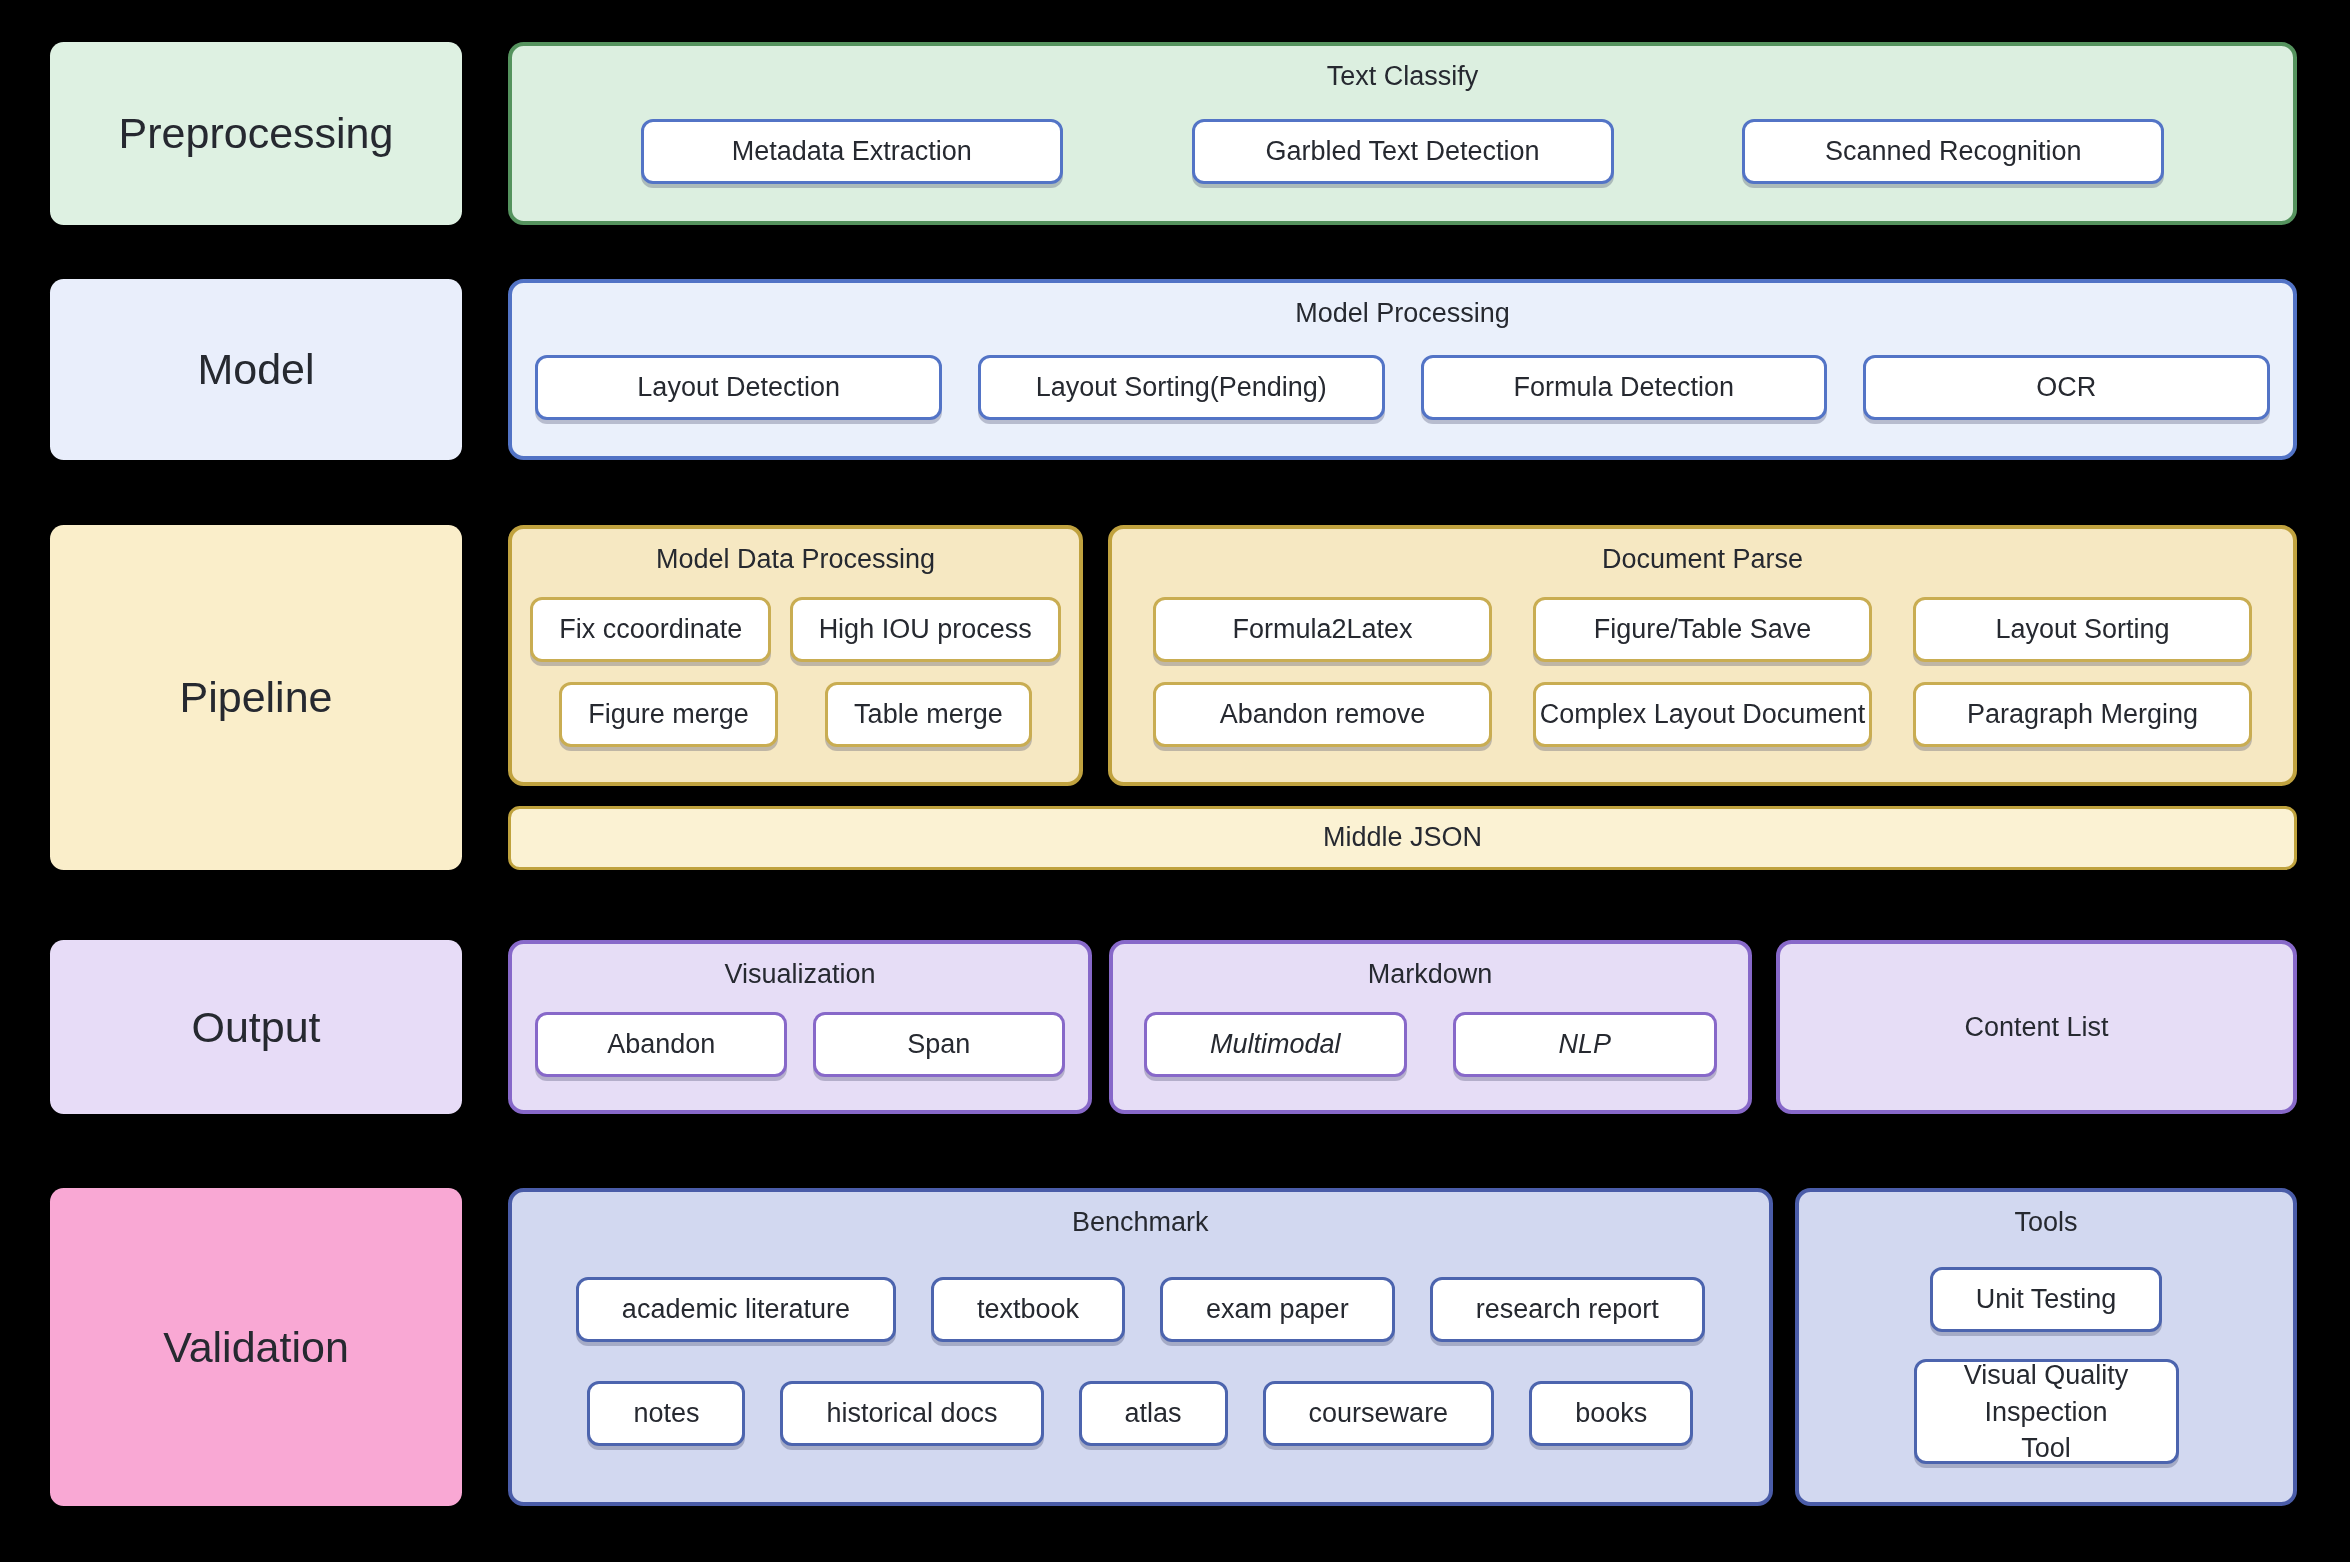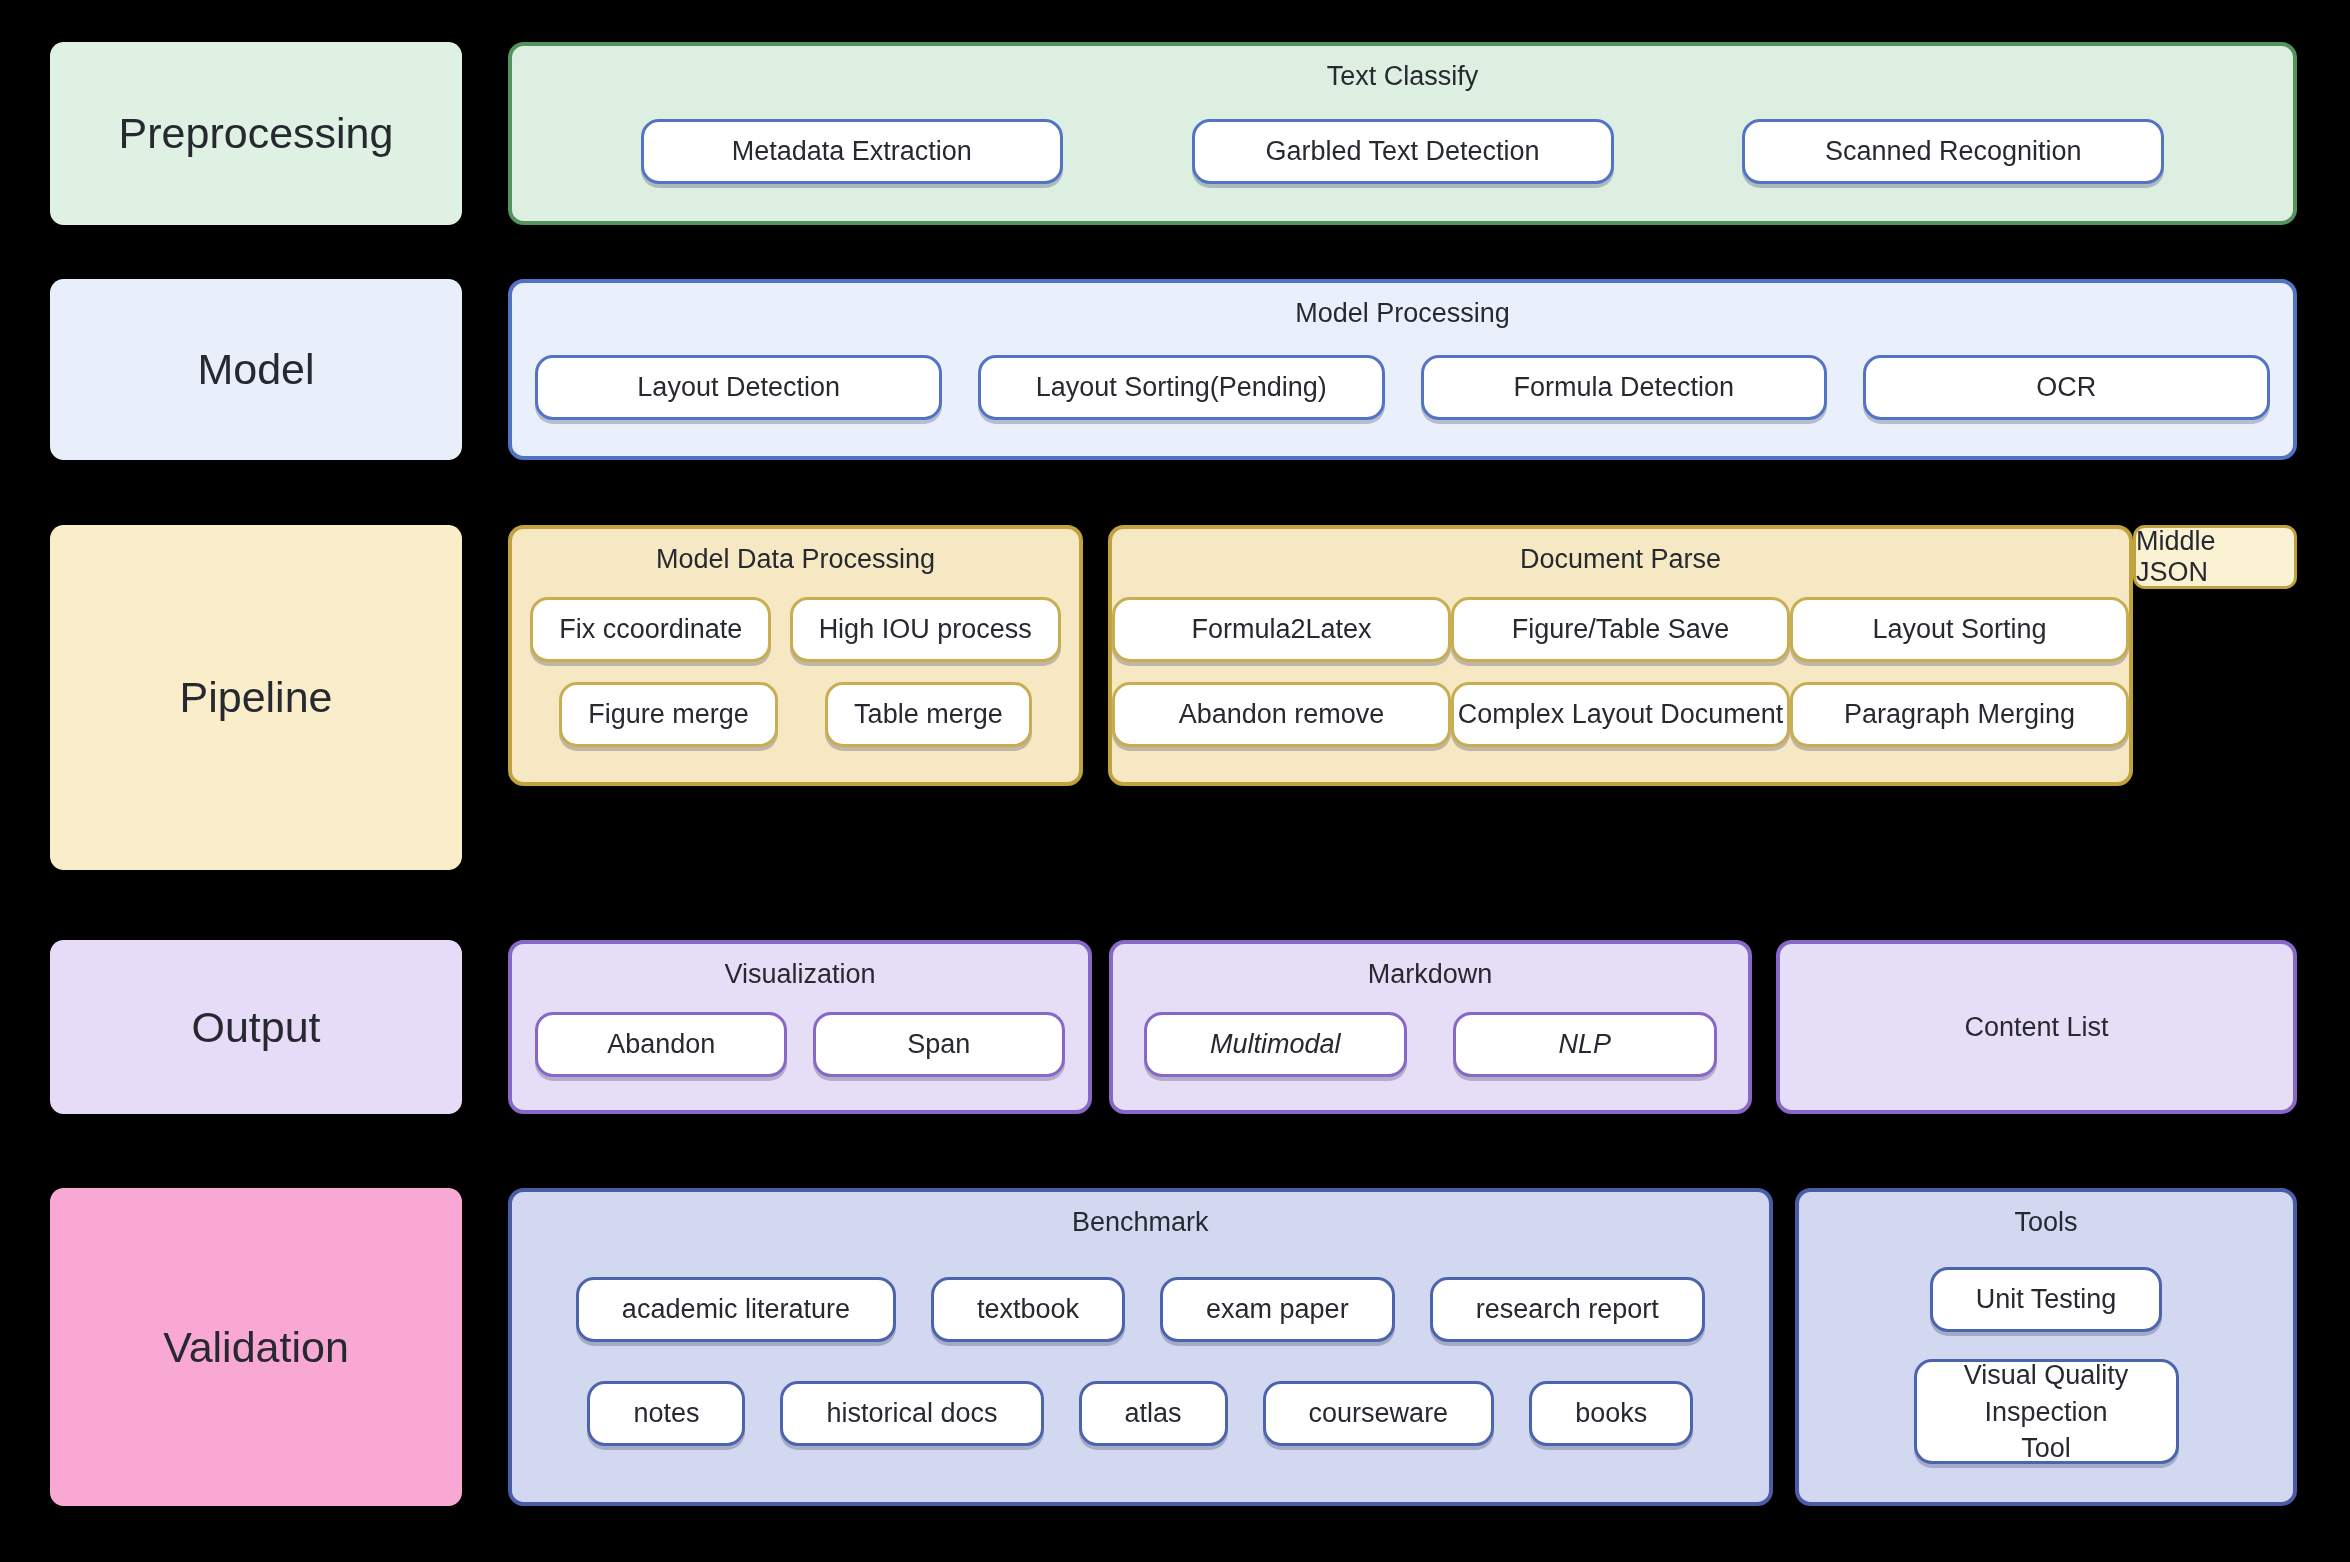--- a/index.html
+++ b/index.html
@@ -42,42 +42,42 @@
   .panel-body { flex: 1; display: flex; align-items: center; min-height: 0; }
   .panel-body-col {
     flex: 1; display: flex; flex-direction: column;
     justify-content: space-evenly; min-height: 0;
   }
   .btn-row { display: flex; align-items: center; }
 
   .btn {
     box-sizing: border-box;
     background: #fff;
-    border: 3.9px solid; border-radius: 18px;
+    border: 3.9px solid; border-radius: 12px;
     height: 65px;
     display: flex; align-items: center; justify-content: center;
     font-size: 27px; white-space: nowrap;
     box-shadow: 0 3.9px 0 rgba(50,55,90,0.28);
   }
 
   
   .label-green  { background: #def1e2; }
   .panel-green  { background: #dcefe0; border-color: #55935e; flex: 1; }
   .r1 .panel-body { justify-content: space-evenly; padding-bottom: 9.8px; }
   .r1 .btn { width: 422px; border-color: #5374c6; }
 
   
   .label-blue  { background: #e9eefb; }
   .panel-blue  { background: #eaf0fb; border-color: #5273c5; flex: 1; }
   .r2 .panel-body { gap: 36px; padding: 0 23.4px 9.8px 23.4px; }
   .r2 .btn { flex: 1; border-color: #5374c6; }
 
   
   .label-yellow { background: #faeeca; }
-  .r3 .row-content { }
+  .r3 .row-content { flex-direction: column; }
   .r3-top { display: flex; height: 261px; margin-bottom: 19.5px; }
   .panel-yellow { background: #f6e8c2; border-color: #c0a23f; }
   .panel-mdp { width: 575px; flex: none; margin-right: 25px; }
   .panel-dp  { flex: 1; }
   .r3 .panel-body-col { padding: 2px 0 15.6px; }
   .r3 .btn-row { justify-content: space-evenly; }
   .r3 .btn { border-color: #c9ad52; padding: 0 26px; }
   .panel-dp .btn { width: 339px; padding: 0 9.8px; }
   .middle-json {
     box-sizing: border-box;

